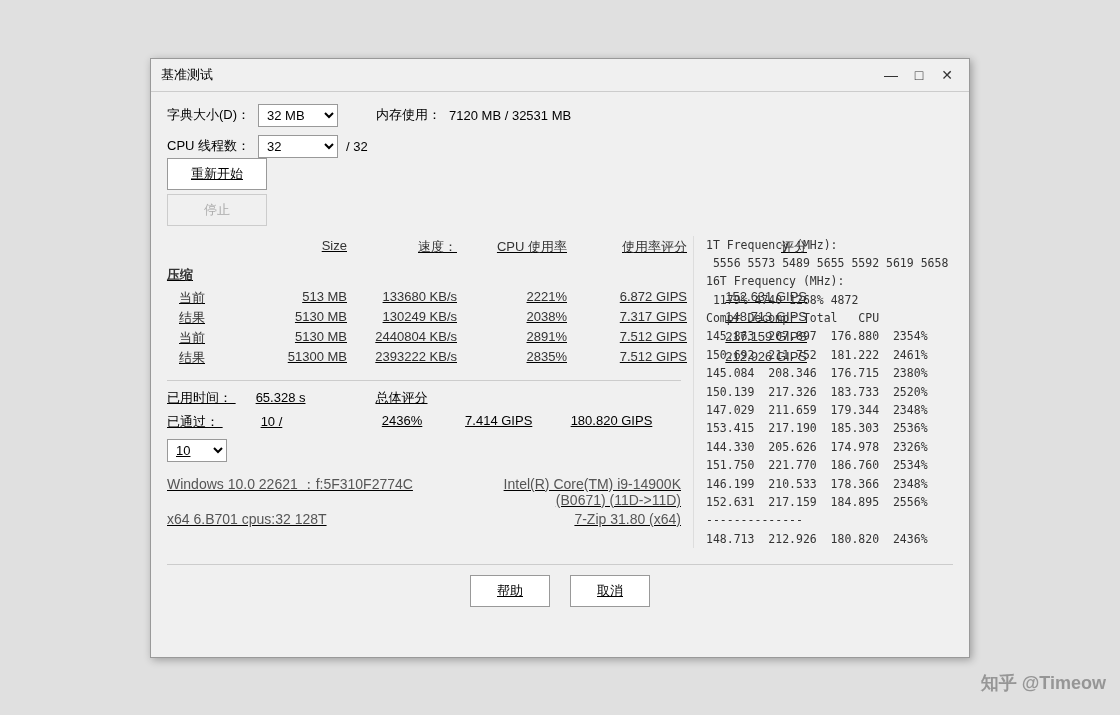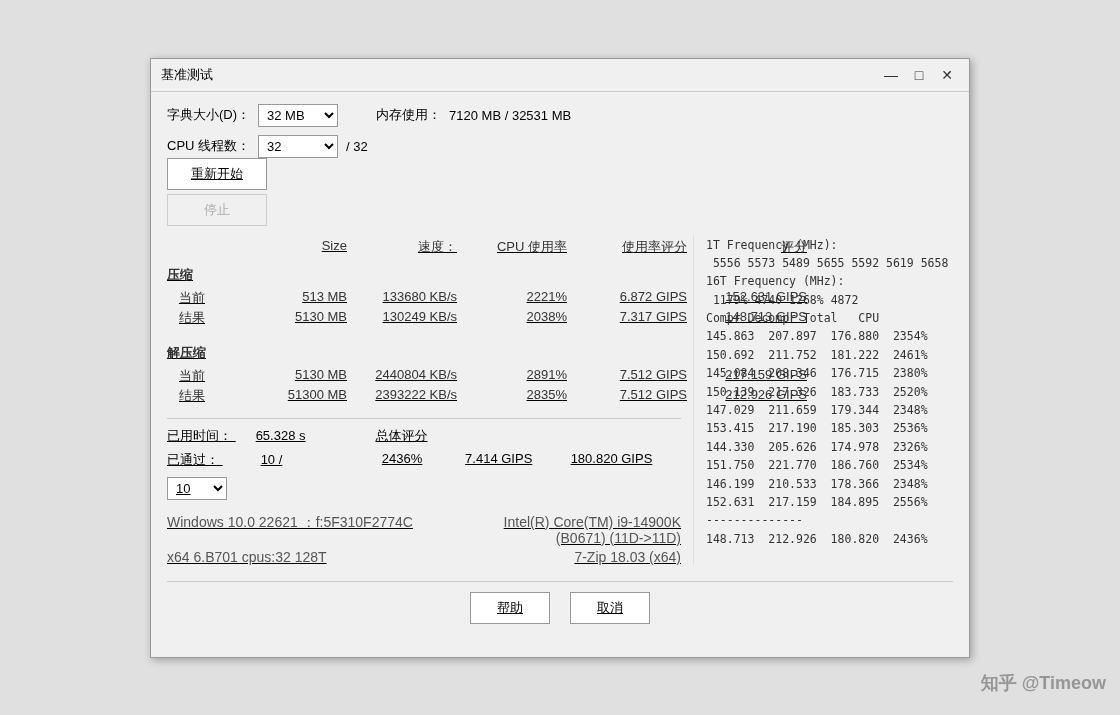--- a/index.html
+++ b/index.html
@@ -220,21 +220,20 @@
         </div>
         <div class="data-row">
           <div>结果</div>
           <div>5130 MB</div>
           <div>130249 KB/s</div>
           <div>2038%</div>
           <div>7.317 GIPS</div>
           <div>148.713 GIPS</div>
         </div>
 
-        <div class="section-title" style="margin-top:16px;">解压缩</div>
         <div class="data-row">
           <div>当前</div>
           <div>5130 MB</div>
           <div>2440804 KB/s</div>
           <div>2891%</div>
           <div>7.512 GIPS</div>
           <div>217.159 GIPS</div>
         </div>
         <div class="data-row">
           <div>结果</div>
@@ -274,21 +273,21 @@
         <div style="margin-top:14px; font-size:14px; color:#555;">
           <div style="display:flex; justify-content:space-between; margin-bottom:3px;">
             <span>Windows 10.0 22621 ：f:5F310F2774C</span>
             <span style="text-align:right;">
               <span>Intel(R) Core(TM) i9-14900K</span><br>
               <span>(B0671) (11D-&gt;11D)</span>
             </span>
           </div>
           <div style="display:flex; justify-content:space-between;">
             <span>x64 6.B701 cpus:32 128T</span>
-            <span>7-Zip 18.03 (x64)</span>
+            <span>7-Zip 31.80 (x64)</span>
           </div>
         </div>
       </div>
 
       <div class="right-panel">
         <pre style="font-family: 'Microsoft YaHei', monospace; font-size:11.5px; line-height:1.6; white-space:pre-wrap;">1T Frequency (MHz):
  5556 5573 5489 5655 5592 5619 5658
 16T Frequency (MHz):
  1179% 4740 1268% 4872
 Compr Decompr Total   CPU

